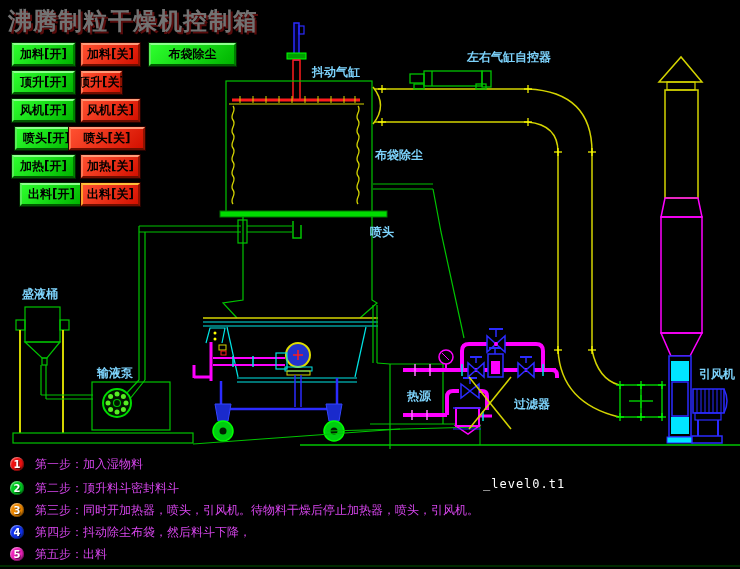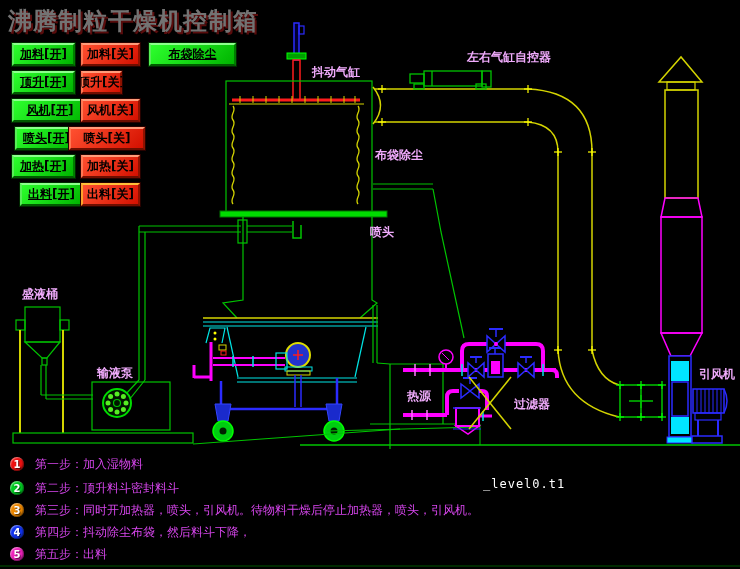--- a/index.html
+++ b/index.html
@@ -13,27 +13,27 @@
   .m{stroke:#ff00ff;fill:none}
   .r{stroke:#ff1c1c;fill:none}
   #page-title{position:absolute;left:8px;top:5px;font-size:24px;font-weight:bold;color:#737373;
       letter-spacing:1px;text-shadow:2px 2px 0 #5a0c0c;white-space:nowrap;}
   .btn{position:absolute;height:23px;display:flex;align-items:center;justify-content:center;
       font-size:12px;font-weight:bold;color:#000;white-space:nowrap;cursor:pointer;
       box-sizing:border-box;}
   .btn-green{background:linear-gradient(135deg,#2dff2d,#00b400);
       border-top:2px solid #8dff8d;border-left:2px solid #57ee57;
       border-bottom:2px solid #005a00;border-right:2px solid #007d00;
-      outline:1px solid #002800;text-decoration:underline;}
+      outline:1px solid #002800;}
   .btn-red{background:linear-gradient(135deg,#ff5030,#d41000);
       border-top:2px solid #ff9c7a;border-left:2px solid #ff7752;
       border-bottom:2px solid #6e0e00;border-right:2px solid #8f1200;
       outline:1px solid #280200;}
   .btn-red.hl{border-top-color:#ffc03a;border-left-color:#ffa22a;}
-  .dlabel{position:absolute;font-size:12px;font-weight:bold;color:#f0abfc;white-space:nowrap;}
+  .dlabel{position:absolute;font-size:12px;font-weight:bold;color:#7dd3fc;white-space:nowrap;}
   .step{position:absolute;left:10px;height:14px;display:flex;align-items:center;}
   .dot{width:14px;height:14px;border-radius:50%;display:flex;align-items:center;justify-content:center;
       font-size:10px;font-weight:bold;color:#fff;text-shadow:1px 1px 0 #00000088;
       box-shadow:inset 1px 1px 1px #ffffff66, inset -1px -1px 2px #00000088;flex:0 0 14px;}
   .d1{background:#ee1111}.d2{background:#00cc22}.d3{background:#ee8800}.d4{background:#1133ee}.d5{background:#ee22bb}
   .step-text{margin-left:11px;font-size:12px;color:#d946ef;white-space:nowrap;}
   #flash-var{position:absolute;left:483px;top:477px;font-family:"DejaVu Sans Mono","Liberation Mono",monospace;
       font-size:12px;color:#fff;letter-spacing:1px;}
 </style>
 </head>
@@ -316,21 +316,21 @@
       <line x1="698" y1="420" x2="698" y2="436" class="b" stroke-width="2"></line>
       <line x1="718" y1="420" x2="718" y2="436" class="b" stroke-width="2"></line>
       <rect x="692" y="436" width="30" height="7" class="b" style="fill:#000" stroke-width="1.5"></rect>
     </g>
   </svg>
 
   <div id="page-title">沸腾制粒干燥机控制箱</div>
 
   <div class="btn btn-green" style="left:12px;top:43px;width:63px">加料[开]</div>
   <div class="btn btn-green" style="left:12px;top:71px;width:63px">顶升[开]</div>
-  <div class="btn btn-green" style="left:12px;top:99px;width:76px">风机[开]</div>
+  <div class="btn btn-green" style="left:12px;top:99px;width:63px">风机[开]</div>
   <div class="btn btn-green" style="left:15px;top:127px;width:63px">喷头[开]</div>
   <div class="btn btn-green" style="left:12px;top:155px;width:63px">加热[开]</div>
   <div class="btn btn-green" style="left:20px;top:183px;width:63px">出料[开]</div>
 
   <div class="btn btn-red" style="left:81px;top:43px;width:59px">加料[关]</div>
   <div class="btn btn-red" style="left:81px;top:71px;width:41px">顶升[关]</div>
   <div class="btn btn-red" style="left:81px;top:99px;width:59px">风机[关]</div>
   <div class="btn btn-red" style="left:69px;top:127px;width:76px">喷头[关]</div>
   <div class="btn btn-red" style="left:81px;top:155px;width:59px">加热[关]</div>
   <div class="btn btn-red hl" style="left:81px;top:183px;width:59px">出料[关]</div>

